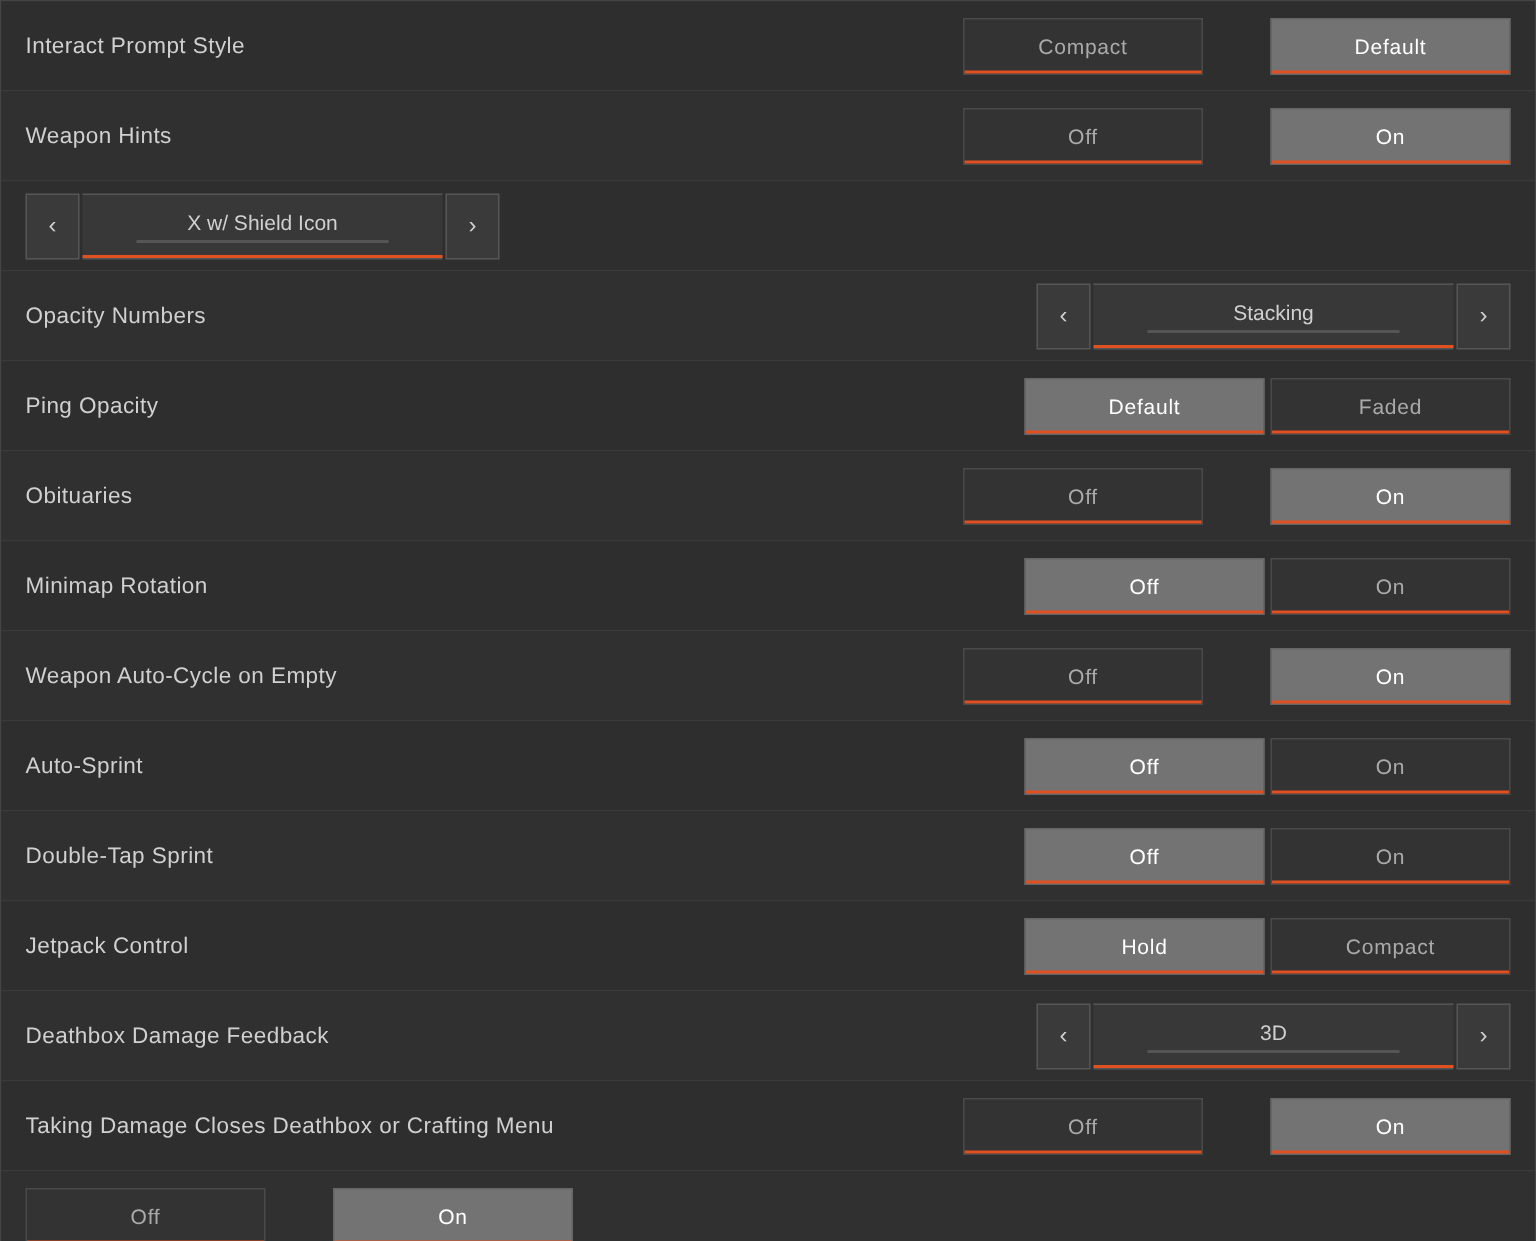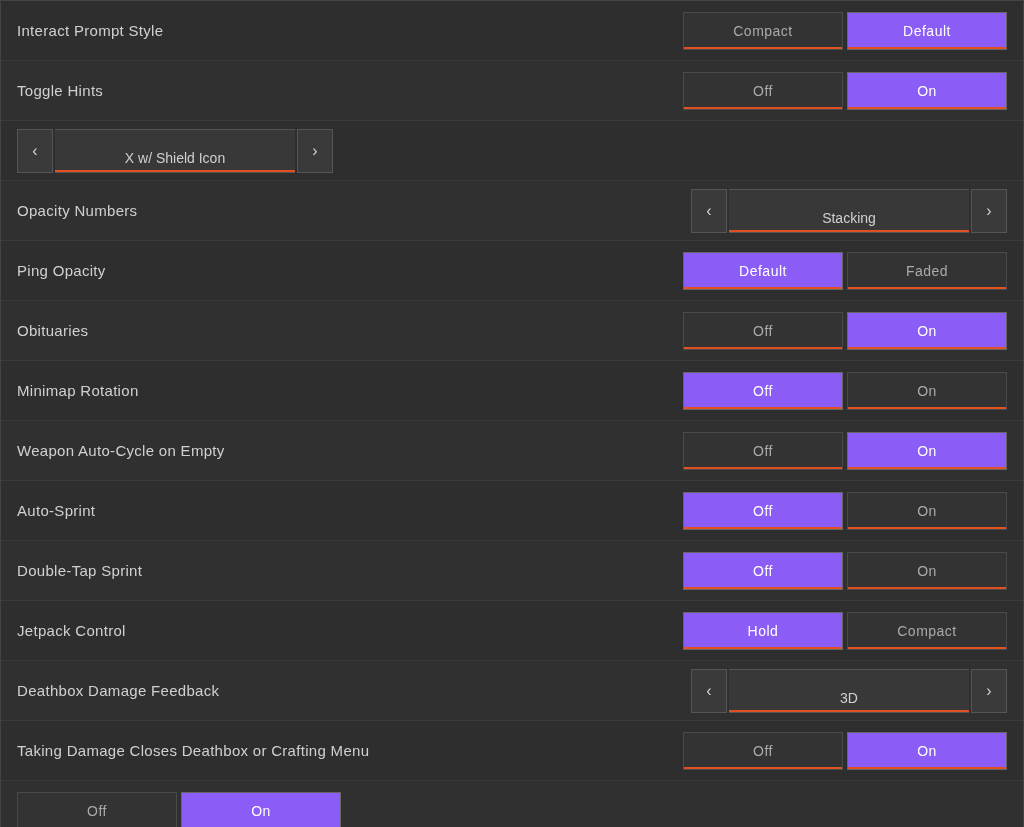--- a/index.html
+++ b/index.html
@@ -53,23 +53,24 @@
       content: '';
       display: block;
       position: absolute;
       bottom: 0;
       left: 0;
       right: 0;
       height: 2px;
       background: transparent;
     }
     .btn.active {
-      background: #8b5cf6;
+      background: #737373;
       color: #ffffff;
       border-color: #666;
+      margin-left: 41px;
     }
     .btn.active::after {
       background: #e05020;
     }
     .btn.inactive {
       background: #333;
       color: #aaa;
       border-color: #4a4a4a;
     }
     .btn.inactive::after {
@@ -99,21 +100,21 @@
       border-top: 1px solid #555;
       border-bottom: 1px solid #555;
       color: #d0d0d0;
       width: 240px;
       height: 44px;
       text-align: center;
       font-size: 14px;
       display: flex;
       flex-direction: column;
       align-items: center;
-      justify-content: flex-end;
+      justify-content: center;
       position: relative;
     }
     .arrow-value span {
       display: block;
     }
     .arrow-value::after {
       content: '';
       display: block;
       position: absolute;
       bottom: 0;
@@ -134,21 +135,21 @@
 
 <div class="settings-container">
 <div class="setting-row">
       <div class="setting-label">Interact Prompt Style</div>
       <div class="control-group">
         <div class="btn inactive">Compact</div>
         <div class="btn active">Default</div>
       </div>
     </div>
     <div class="setting-row">
-      <div class="setting-label">Toggle Hints</div>
+      <div class="setting-label">Weapon Hints</div>
       <div class="control-group">
         <div class="btn inactive">Off</div>
         <div class="btn active">On</div>
       </div>
     </div>
     <div class="setting-row">
       <div class="arrow-control">
         <div class="arrow-btn">‹</div>
         <div class="arrow-value">
           <span>X w/ Shield Icon</span>

